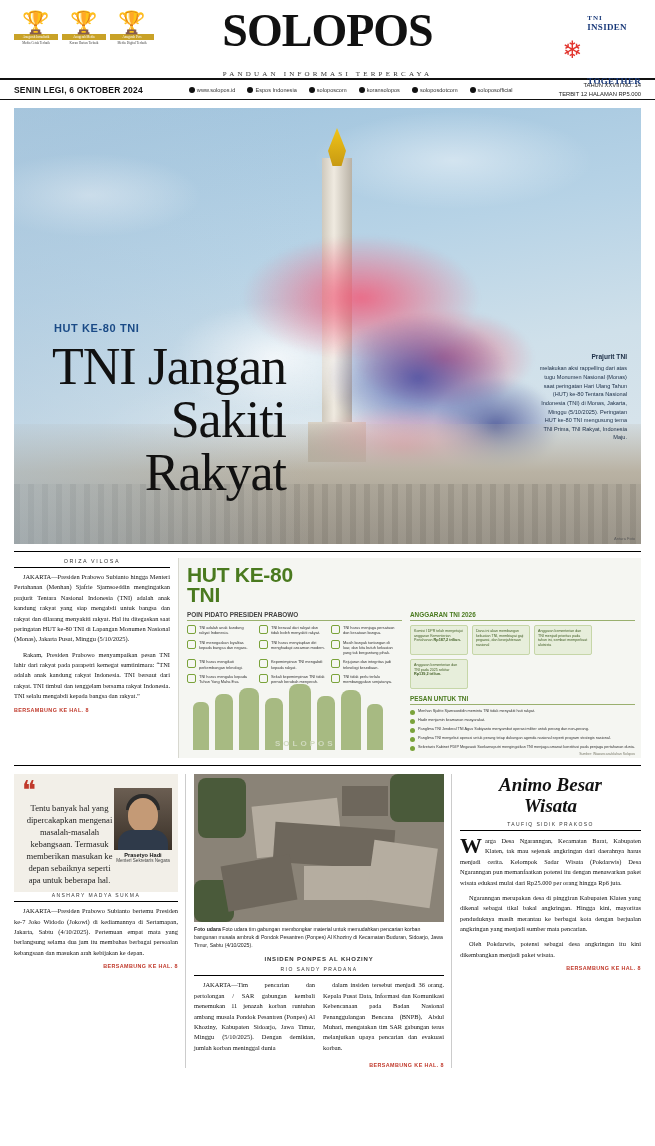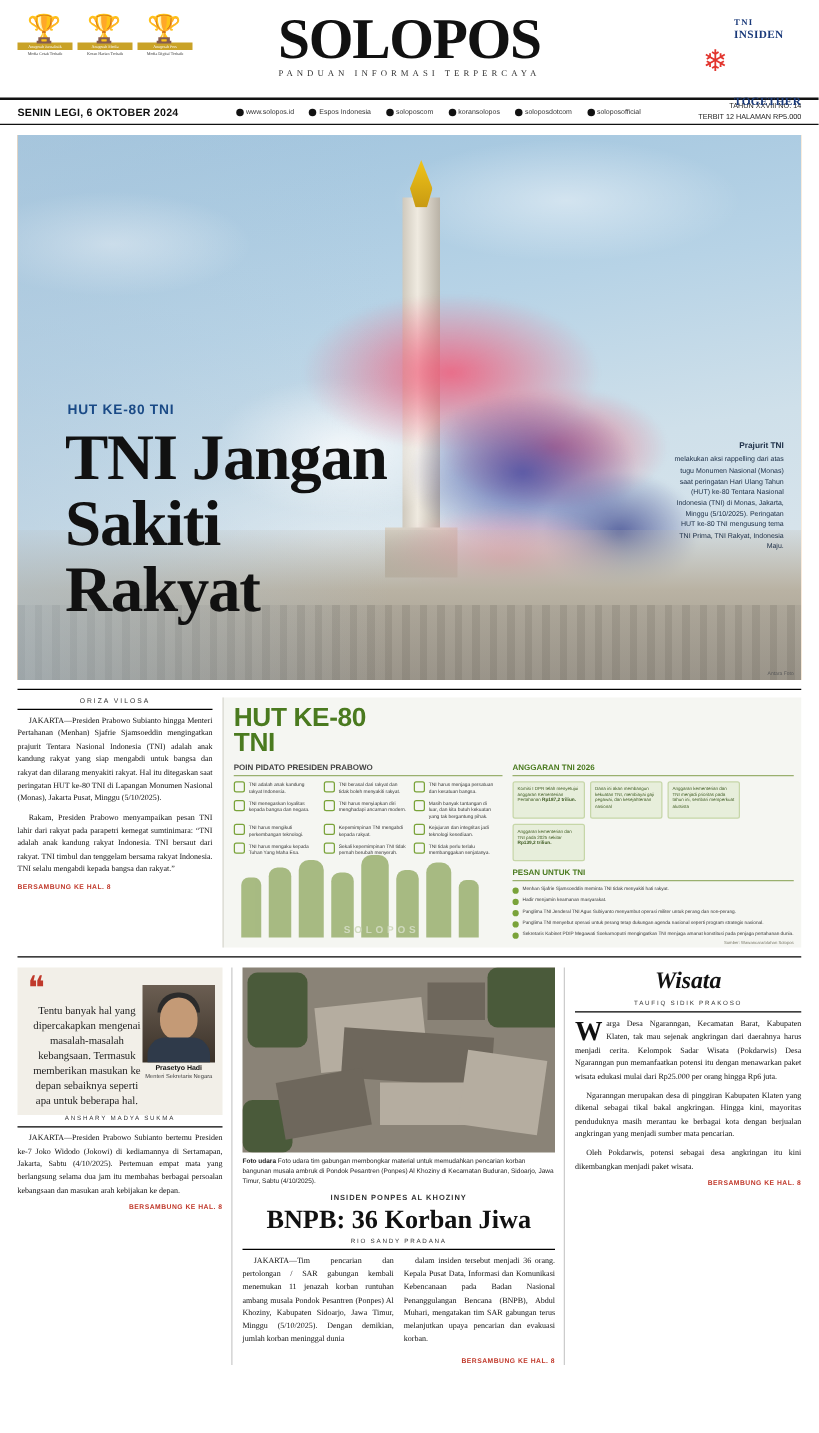--- a/index.html
+++ b/index.html
@@ -16,40 +16,40 @@
   
   .masthead { position:relative; height:78px; padding:6px 14px 0 14px; display:flex; align-items:flex-start; }
   .awards { width:140px; display:flex; gap:4px; padding-top:6px; }
   .award { width:44px; text-align:center; }
   .award .cup { font-size:22px; color:#c9a227; line-height:1; }
   .award .txt { font-size:3.3px; line-height:1.25; color:#444; margin-top:1px; }
   .award .gold { background:#c9a227; color:#fff; font-size:3.2px; padding:1px 0; }
 
   .title-wrap { flex:1; text-align:center; margin-top:2px; }
   .logo-title { font-family:"Liberation Serif", serif; font-weight:bold; font-size:46px; letter-spacing:-1px; line-height:46px; color:#111; }
-  .logo-sub { font-size:7px; letter-spacing:3.2px; color:#333; margin-top:1px; }
+  .logo-sub { font-size:7px; letter-spacing:3.2px; color:#333; margin-top:16px; }
 
   .st-logo { width:140px; text-align:right; padding-top:8px; }
   .st-row { display:flex; align-items:center; justify-content:flex-end; gap:5px; }
   .st-ribbon { font-size:24px; color:#e2352e; line-height:24px; }
   .st-txt { text-align:left; }
   .st-txt .tni { font-size:7px; font-weight:bold; color:#1a3a7a; letter-spacing:1px; }
   .st-txt .l1 { font-size:9px; font-weight:bold; color:#1a3a7a; letter-spacing:.3px; }
   .st-txt .l2 { font-size:9px; font-weight:bold; color:#1a3a7a; letter-spacing:.3px;margin-top:44px; }
 
   
   .infobar { border-top:2px solid #111; border-bottom:1px solid #111; height:22px; display:flex; align-items:center; padding:0 14px; font-family:"Liberation Sans", sans-serif; }
   .date { font-size:8.5px; font-weight:bold; letter-spacing:.2px; }
   .socials { flex:1; display:flex; justify-content:center; gap:12px; font-size:5.6px; color:#333; align-items:center; }
   .socials span.ic { display:inline-flex; align-items:center; gap:2px; }
   .dot { width:6px; height:6px; border-radius:50%; background:#111; display:inline-block; }
   .edition { text-align:right; font-size:5.8px; line-height:1.5; color:#222; }
 
   
-  .hero { position:relative; margin:8px 14px 0 14px; height:436px; overflow:hidden; background:#fdba74; }
+  .hero { position:relative; margin:8px 14px 0 14px; height:436px; overflow:hidden; background:#eab308; }
   .sky { position:absolute; inset:0;
     background:linear-gradient(170deg,#9fc3dd 0%, #b7d3e6 35%, #cfe0ea 60%, #dfe7ec 100%); }
   .clouds { position:absolute; inset:0; background:
      radial-gradient(ellipse 160px 60px at 12% 20%, rgba(255,255,255,.55), rgba(255,255,255,0) 70%),
      radial-gradient(ellipse 200px 70px at 70% 12%, rgba(255,255,255,.45), rgba(255,255,255,0) 70%),
      radial-gradient(ellipse 240px 90px at 40% 75%, rgba(255,255,255,.35), rgba(255,255,255,0) 70%);}
   .monas { position:absolute; left:292px; top:14px; width:64px; height:330px; }
   .monas .shaft { position:absolute; left:16px; top:36px; width:30px; height:300px; background:linear-gradient(90deg,#cfc9bd,#efeae0 40%,#b9b2a6); }
   .monas .flame { position:absolute; left:22px; top:6px; width:18px; height:38px; background:linear-gradient(180deg,#f0c419,#c89a12); clip-path:polygon(50% 0,100% 60%,75% 100%,25% 100%,0 60%); }
   .monas .base { position:absolute; left:2px; top:300px; width:58px; height:40px; background:linear-gradient(180deg,#d8d2c6,#a59d90); }
@@ -68,21 +68,21 @@
     background:radial-gradient(ellipse 140px 60px at 50% 50%, rgba(245,140,165,.8), rgba(245,140,165,0) 70%);
     filter:blur(3px); }
   .ground { position:absolute; left:0; bottom:0; width:100%; height:120px;
     background:linear-gradient(180deg, rgba(190,185,175,.2), #b9b2a3 40%, #9b958a 100%); }
   .ground::after { content:""; position:absolute; left:0; bottom:0; width:100%; height:60px;
     background:repeating-linear-gradient(90deg, rgba(120,115,105,.35) 0 6px, rgba(150,145,135,.25) 6px 14px); }
   .hero-fade { position:absolute; left:0; top:0; width:300px; height:100%;
     background:linear-gradient(90deg, rgba(175,200,220,.45), rgba(175,200,220,0)); }
 
   .hero-kicker { position:absolute; left:40px; top:214px; font-family:"Liberation Sans", sans-serif; font-size:11px; font-weight:bold; letter-spacing:.6px; color:#1a4a86; }
-  .hero-title { position:absolute; left:38px; top:232px; font-family:"Liberation Serif", serif; font-weight:bold; font-size:52px; line-height:53px; color:#111; letter-spacing:-1px; }
+  .hero-title { position:absolute; left:38px; top:232px; font-family:"Liberation Serif", serif; font-weight:normal; font-size:52px; line-height:53px; color:#111; letter-spacing:-1px;text-align:right; }
   .hero-caption { position:absolute; right:14px; top:244px; width:88px; text-align:right; font-family:"Liberation Sans", sans-serif; font-size:5.6px; line-height:1.55; color:#20324a; }
   .hero-caption b { font-size:6.6px; display:block; margin-bottom:2px; }
   .photo-credit { position:absolute; right:6px; bottom:3px; font-family:"Liberation Sans", sans-serif; font-size:4px; color:#5a5a5a; }
 
   
   .rule { border-top:1px solid #000; margin:7px 14px 0 14px; }
 
   
   .mid { display:flex; margin:6px 14px 0 14px; gap:8px; }
   .col-left { width:156px; }
@@ -410,31 +410,31 @@
         <div class="deb" style="left:110px;top:92px; width:90px; height:34px;"></div>
         <div class="deb2" style="left:30px; top:86px; width:70px; height:46px; transform:rotate(-10deg);"></div>
         <div class="deb" style="left:176px;top:70px; width:64px; height:60px; transform:rotate(8deg);"></div>
         <div class="deb2" style="left:148px;top:12px; width:46px; height:30px;"></div>
       </div>
       <div class="cap">
         <b>Foto udara</b>
         <span>Foto udara tim gabungan membongkar material untuk memudahkan pencarian korban bangunan musala ambruk di Pondok Pesantren (Ponpes) Al Khoziny di Kecamatan Buduran, Sidoarjo, Jawa Timur, Sabtu (4/10/2025).</span>
       </div>
       <div class="b-title">INSIDEN PONPES AL KHOZINY</div>
-      <div class="b-head2">BNPB: 36 Korban Jiwa</div>
       <div class="b-by2">RIO SANDY PRADANA</div>
       <div class="body-text two-col">
         <p>JAKARTA—Tim pencarian dan pertolongan / SAR gabungan kembali menemukan 11 jenazah korban runtuhan ambang musala Pondok Pesantren (Ponpes) Al Khoziny, Kabupaten Sidoarjo, Jawa Timur, Minggu (5/10/2025). Dengan demikian, jumlah korban meninggal dunia</p>
         <p>dalam insiden tersebut menjadi 36 orang. Kepala Pusat Data, Informasi dan Komunikasi Kebencanaan pada Badan Nasional Penanggulangan Bencana (BNPB), Abdul Muhari, mengatakan tim SAR gabungan terus melanjutkan upaya pencarian dan evakuasi korban.</p>
       </div>
       <div class="cont" style="text-align:right">BERSAMBUNG KE HAL. 8</div>
     </div>
 
     <div class="b-right">
       <div class="r-head">
+        <div>Animo Besar</div>
         <div>Wisata</div>
       </div>
       <div class="r-by">TAUFIQ SIDIK PRAKOSO</div>
       <div class="body-text">
         <p class="dropcap" style="text-indent:0">Warga Desa Ngaranngan, Kecamatan Barat, Kabupaten Klaten, tak mau sejenak angkringan dari daerahnya harus menjadi cerita. Kelompok Sadar Wisata (Pokdarwis) Desa Ngaranngan pun memanfaatkan potensi itu dengan menawarkan paket wisata edukasi mulai dari Rp25.000 per orang hingga Rp6 juta.</p>
         <p>Ngaranngan merupakan desa di pinggiran Kabupaten Klaten yang dikenal sebagai tikal bakal angkringan. Hingga kini, mayoritas penduduknya masih merantau ke berbagai kota dengan berjualan angkringan yang menjadi sumber mata pencarian.</p>
         <p>Oleh Pokdarwis, potensi sebagai desa angkringan itu kini dikembangkan menjadi paket wisata.</p>
       </div>
       <div class="cont" style="text-align:right">BERSAMBUNG KE HAL. 8</div>
     </div>

